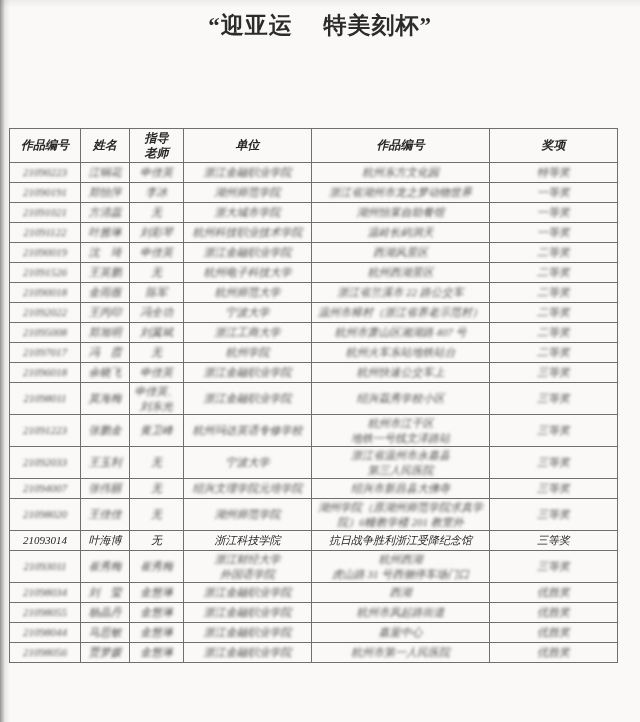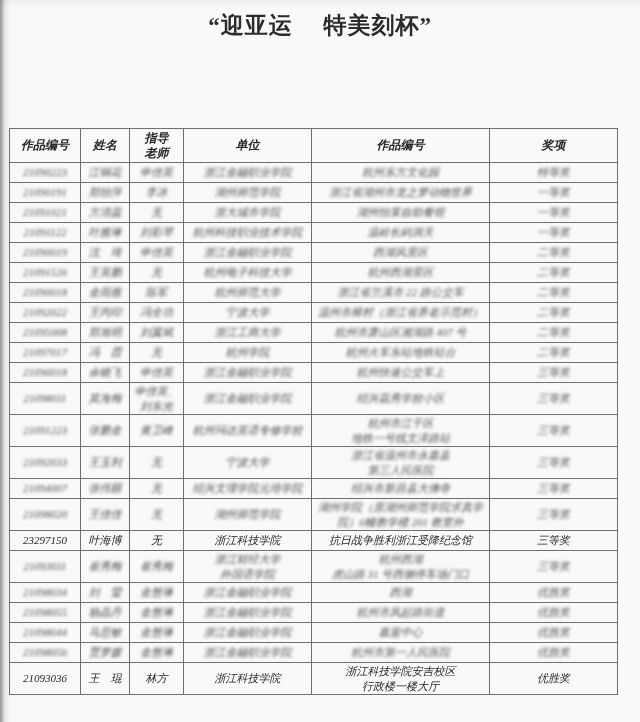--- a/index.html
+++ b/index.html
@@ -206,21 +206,21 @@
       <tr class="tall blurred">
         <td><span class="cell">21098020</span></td>
         <td><span class="cell">王佳佳</span></td>
         <td><span class="cell">无</span></td>
         <td><span class="cell">湖州师范学院</span></td>
         <td><span class="cell">湖州学院（原湖州师范学院求真学
 院）6幢教学楼 201 教室外</span></td>
         <td><span class="cell">三等奖</span></td>
       </tr>
       <tr class="single">
-        <td><span class="cell">23297150</span></td>
+        <td><span class="cell">21093014</span></td>
         <td><span class="cell">叶海博</span></td>
         <td><span class="cell">无</span></td>
         <td><span class="cell">浙江科技学院</span></td>
         <td><span class="cell">抗日战争胜利浙江受降纪念馆</span></td>
         <td><span class="cell">三等奖</span></td>
       </tr>
       <tr class="tall blurred">
         <td><span class="cell">21093011</span></td>
         <td><span class="cell">崔秀梅</span></td>
         <td><span class="cell">崔秀梅</span></td>
@@ -255,23 +255,14 @@
         <td><span class="cell">优胜奖</span></td>
       </tr>
       <tr class="single blurred">
         <td><span class="cell">21098056</span></td>
         <td><span class="cell">贾梦媛</span></td>
         <td><span class="cell">金慧琳</span></td>
         <td><span class="cell">浙江金融职业学院</span></td>
         <td><span class="cell">杭州市第一人民医院</span></td>
         <td><span class="cell">优胜奖</span></td>
       </tr>
-      <tr class="tall">
-        <td><span class="cell">21093036</span></td>
-        <td><span class="cell">王　琨</span></td>
-        <td><span class="cell">林方</span></td>
-        <td><span class="cell">浙江科技学院</span></td>
-        <td><span class="cell">浙江科技学院安吉校区
-行政楼一楼大厅</span></td>
-        <td><span class="cell">优胜奖</span></td>
-      </tr>
     </tbody>
 </table>
 
 </body></html>

